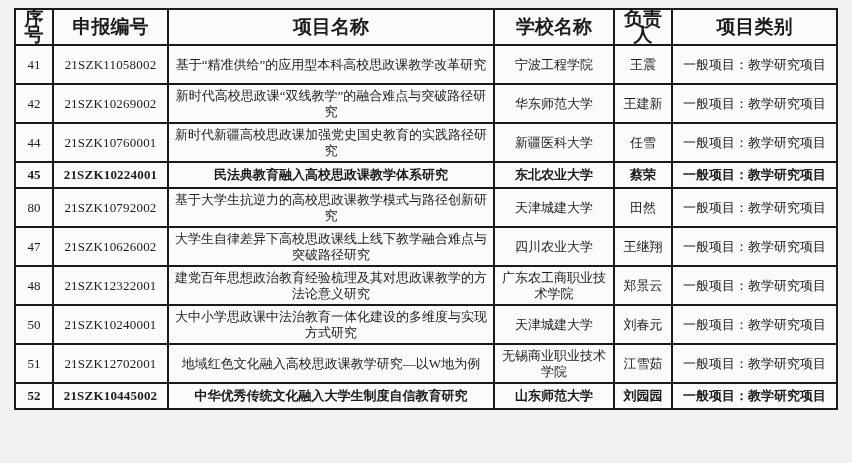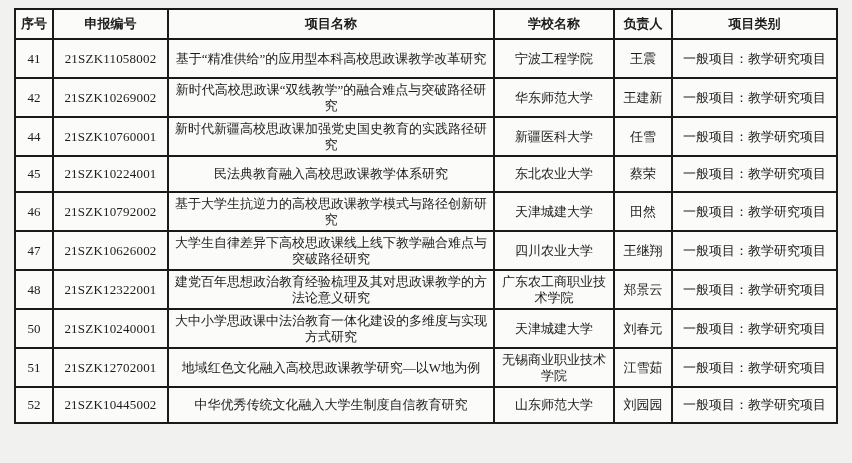--- a/index.html
+++ b/index.html
@@ -26,25 +26,25 @@
     border: 2px solid #1a1a1a;
     text-align: center;
     vertical-align: middle;
     font-size: 13px;
     line-height: 16px;
     padding: 1px 3px;
     overflow: hidden;
   }
   table.projects th {
     font-weight: bold;
-    font-size: 13px;
+    font-size: 19px;
     height: 30px;
   }
   tr.r2 { height: 39px; margin-top: 45px; }  
-  tr.r1 { height: 36px; }  
+  tr.r1 { height: 26px; font-weight: bold; }  
   td.code { letter-spacing: 0.2px; }
 </style>
 </head>
 <body>
 
 <div class="page">
   <table class="projects">
     <colgroup>
       <col style="width:38px">
         <col style="width:115px">
@@ -90,21 +90,21 @@
       </tr>
       <tr class="r1">
         <td>45</td>
         <td class="code">21SZK10224001</td>
         <td>民法典教育融入高校思政课教学体系研究</td>
         <td>东北农业大学</td>
         <td>蔡荣</td>
         <td>一般项目：教学研究项目</td>
       </tr>
       <tr class="r2">
-        <td>46</td>
+        <td>80</td>
         <td class="code">21SZK10792002</td>
         <td>基于大学生抗逆力的高校思政课教学模式与路径创新研究</td>
         <td>天津城建大学</td>
         <td>田然</td>
         <td>一般项目：教学研究项目</td>
       </tr>
       <tr class="r2">
         <td>47</td>
         <td class="code">21SZK10626002</td>
         <td>大学生自律差异下高校思政课线上线下教学融合难点与突破路径研究</td>

